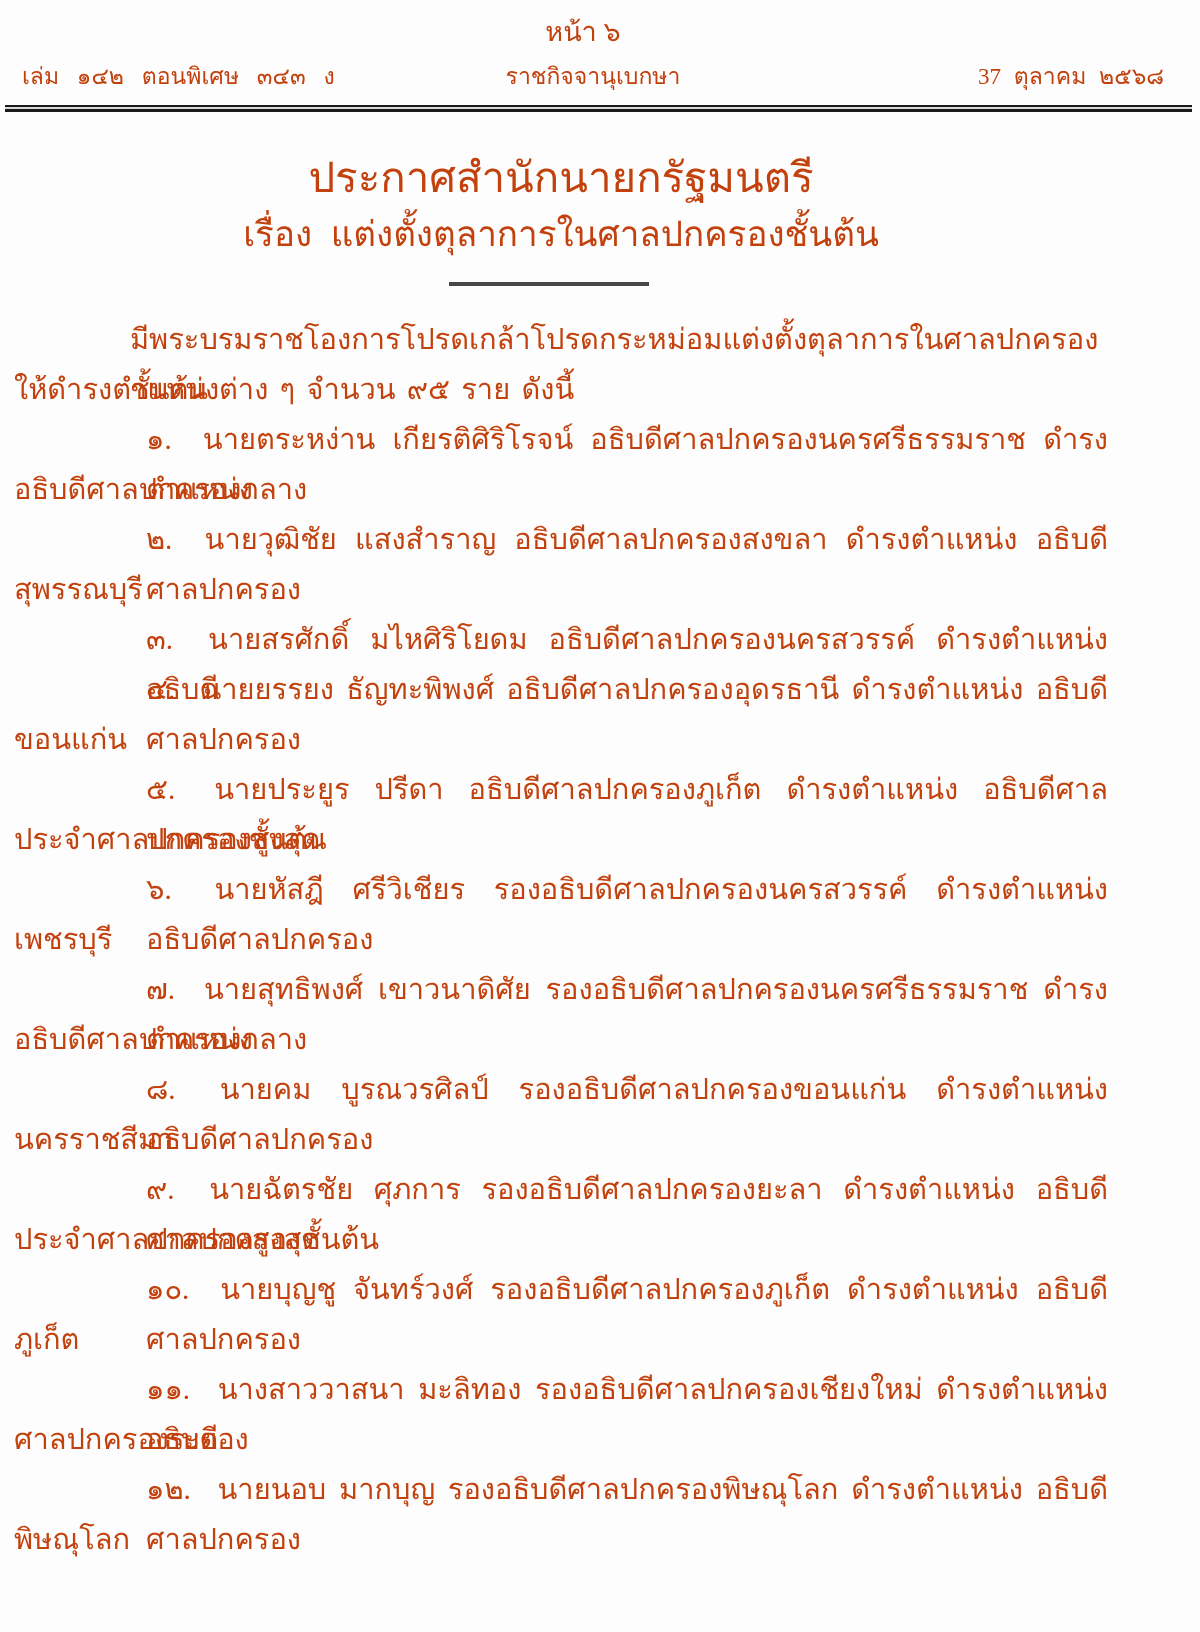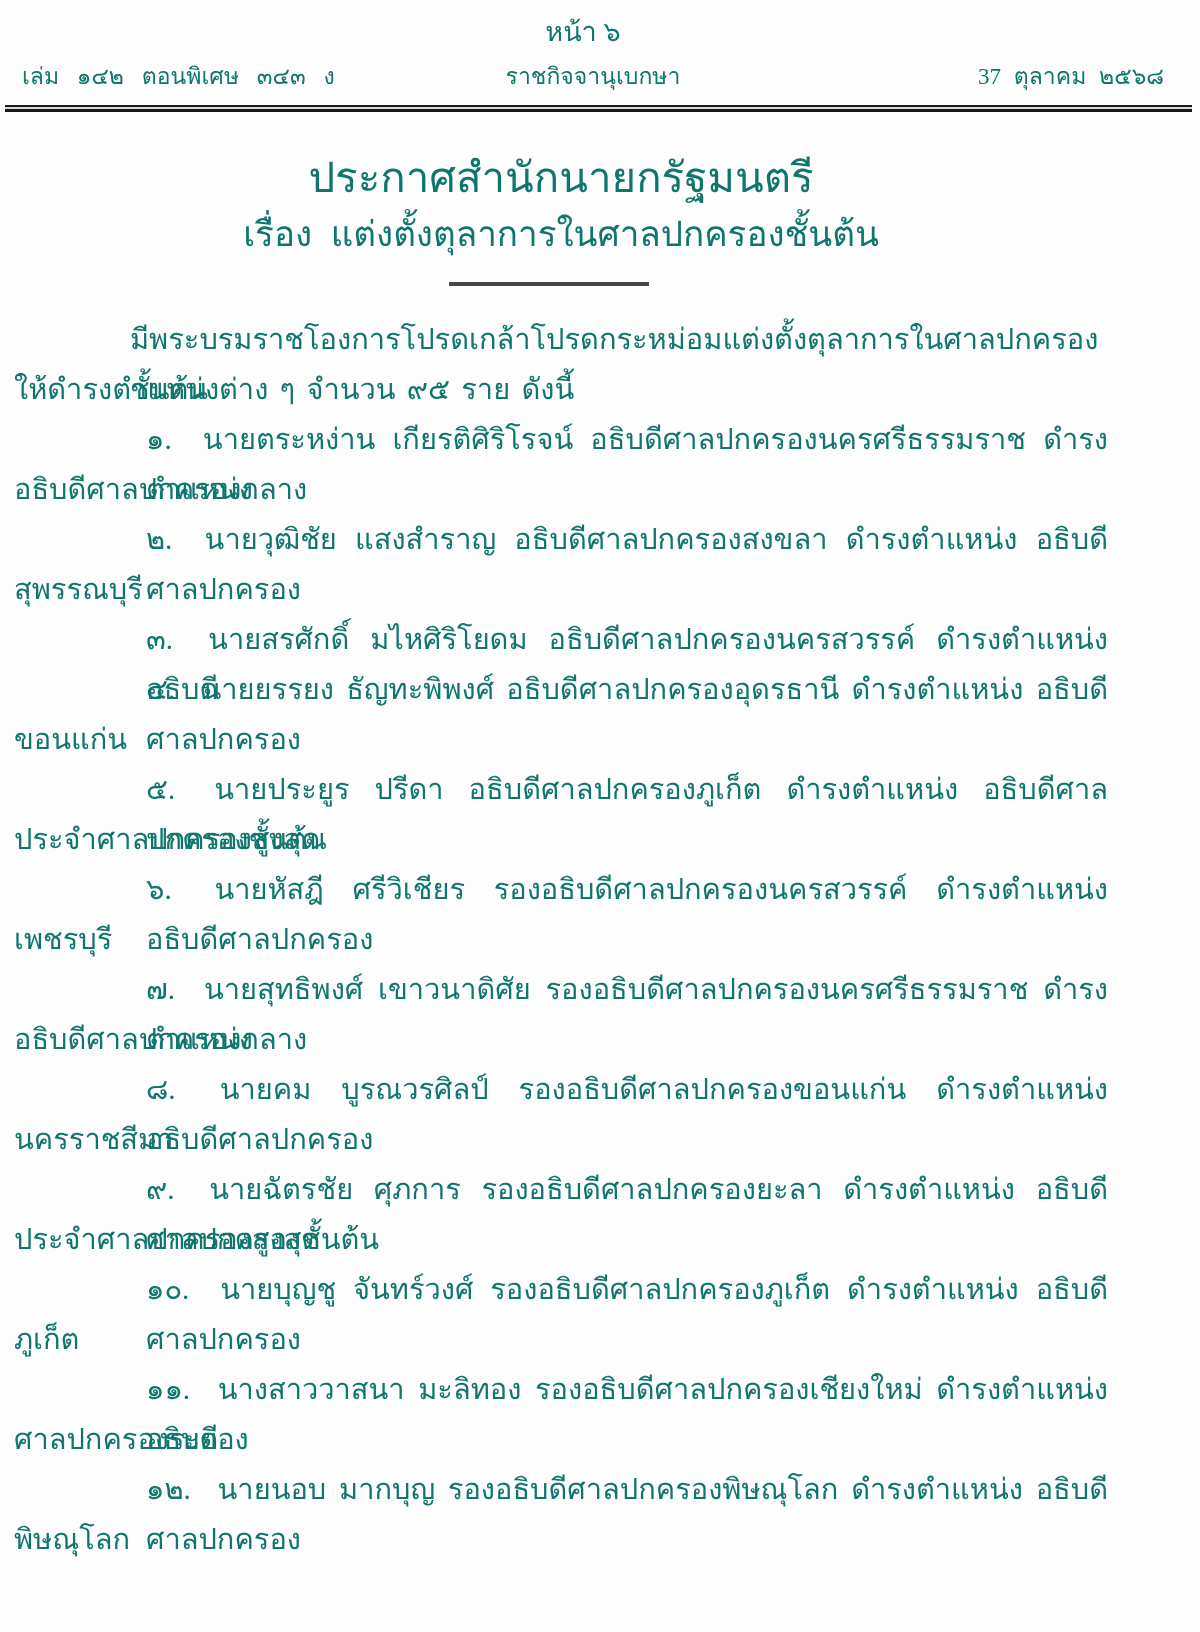--- a/index.html
+++ b/index.html
@@ -2,21 +2,21 @@
 <html lang="th"><head>
 <meta charset="utf-8">
 <style>
   html, body { margin: 0; padding: 0; background: #ffffff; }
   .page {
     position: relative;
     width: 1200px;
     height: 1632px;
     background: #fdfdfd;
     font-family: "Liberation Serif", "DejaVu Serif", serif;
-    color: #0f766e;
+    color: #c2410c;
     overflow: hidden;
   }
   .header-block { padding-right: 34px; }
   .page-label {
     text-align: center;
     padding-top: 16px;
     font-size: 27px;
     line-height: 1.25;
   }
   .masthead {

